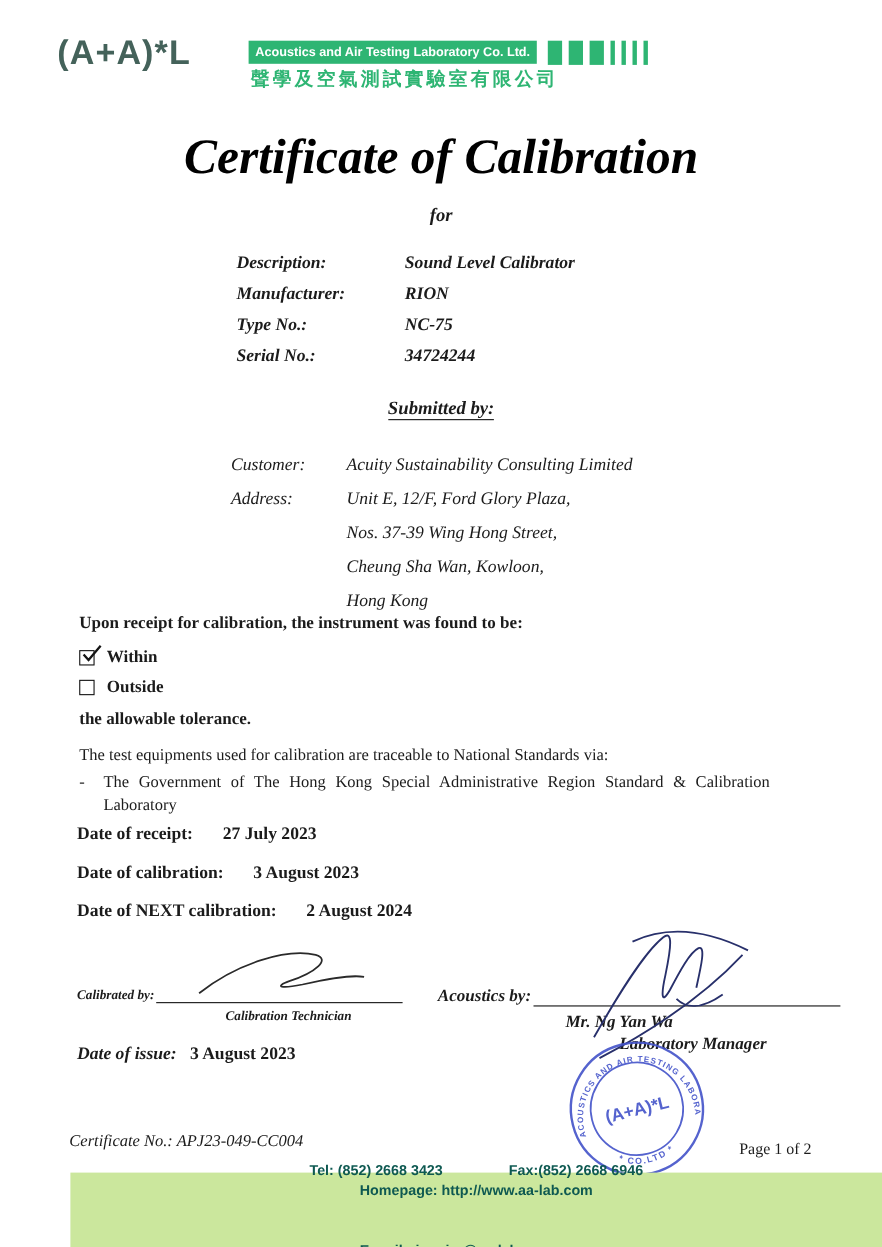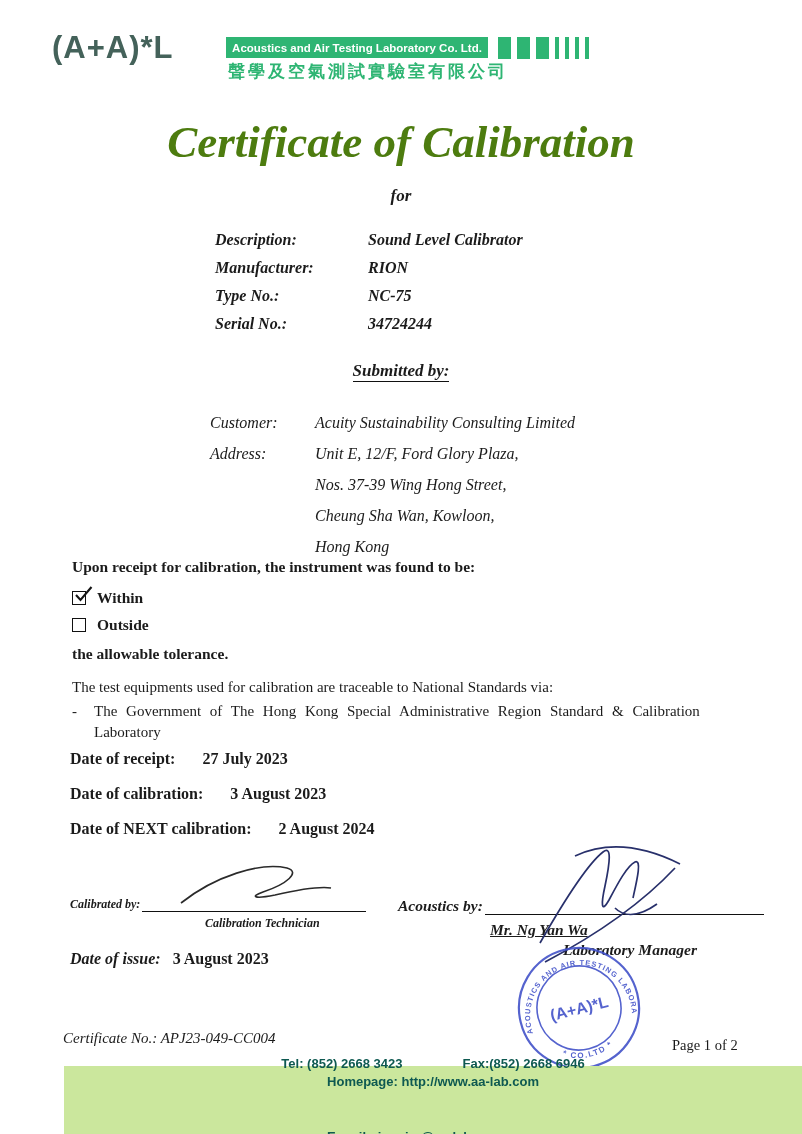--- a/index.html
+++ b/index.html
@@ -29,21 +29,21 @@
     font-size:17px; letter-spacing:3px; font-weight:bold;
   }
   .bars { position:absolute; left:498px; top:37px; height:22px; display:flex; gap:6px; }
   .bar { background:#2eb573; height:22px; }
   .bar.w13 { width:13px; }
   .bar.w4  { width:4px; }
 
   
   .title {
     position:absolute; top:116px; left:0; width:100%; text-align:center;
-    font-size:45px; font-weight:bold; font-style:italic; color:#4d7c0f;
+    font-size:45px; font-weight:bold; font-style:italic; color:#000000;
   }
   .for {
     position:absolute; top:186px; left:0; width:100%; text-align:center;
     font-size:17px; font-weight:bold; font-style:italic;
   }
 
   
   .fields {
     position:absolute; top:226px; left:215px; width:430px;
     font-size:16px; font-weight:bold; font-style:italic; line-height:28px;
@@ -91,21 +91,21 @@
   .date-val { margin-left:23px; }
 
   
   .sig-left  { position:absolute; top:897px; left:70px;  width:296px; font-size:12px; }
   .sig-right { position:absolute; top:897px; left:398px; width:366px; font-size:15.5px; }
   .sig-row { display:flex; align-items:flex-end; }
   .sig-label { font-weight:bold; font-style:italic; white-space:nowrap; padding-right:2px; }
   .sig-line { flex:1; border-bottom:1.6px solid #111; height:5px; }
   .sig-title { font-weight:bold; font-style:italic; margin-top:4px; }
   .sig-left  .sig-title { margin-left:135px; }
-  .sig-name  { font-weight:bold; font-style:italic; margin-top:6px; margin-left:92px;text-decoration:underline; }
+  .sig-name  { font-weight:bold; font-style:italic; margin-top:6px; margin-left:116px; }
   .sig-right .sig-title { margin-left:165px; margin-top:2px; }
   .sig-ink { position:absolute; pointer-events:none; }
   .sig-ink.cal  { left:175px; top:858px; }
   .sig-ink.cert { left:515px; top:838px; }
 
   .issue { position:absolute; top:950px; left:70px; font-size:16px; font-weight:bold; }
   .issue .lbl { font-style:italic; }
   .issue .val { margin-left:8px; }
 
   

